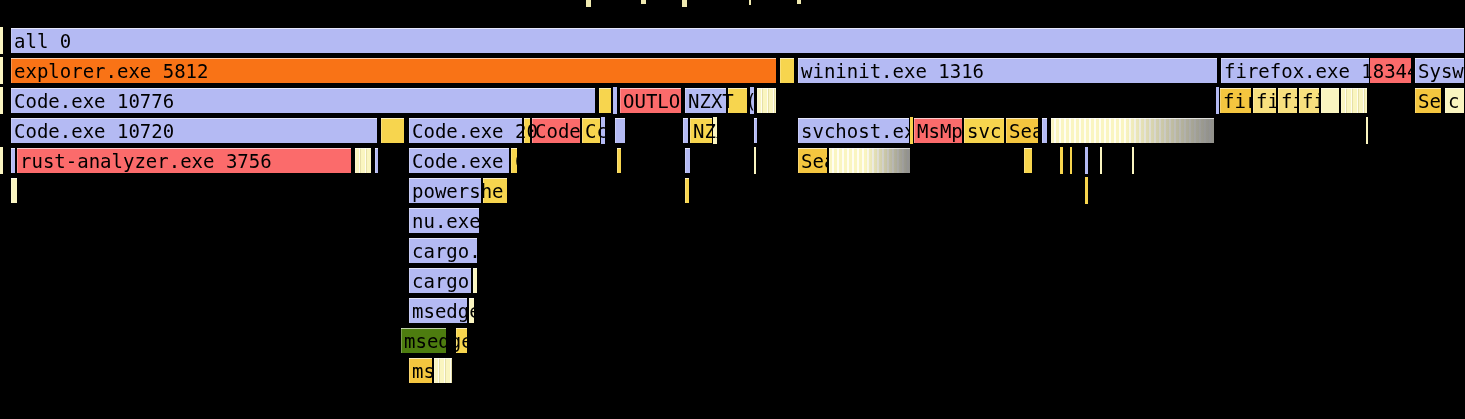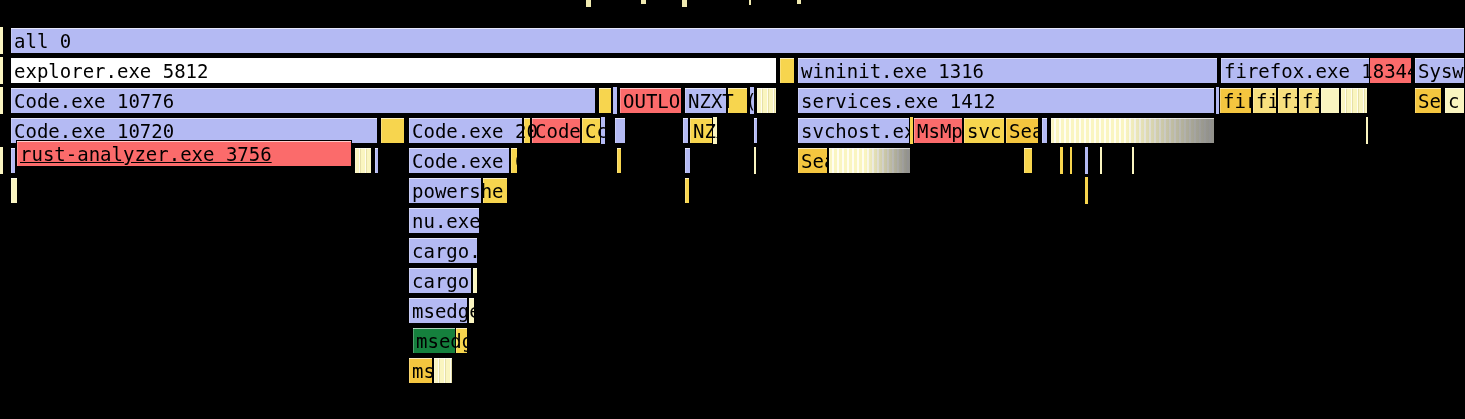--- a/index.html
+++ b/index.html
@@ -26,21 +26,21 @@
     <div class="tfrag" style="left: 586px; width: 5px; height: 7px; background: rgb(239, 233, 176);"></div>
     <div class="tfrag" style="left: 641px; width: 5px; height: 4px; background: rgb(239, 233, 176);"></div>
     <div class="tfrag" style="left: 682px; width: 5px; height: 7px; background: rgb(239, 233, 176);"></div>
     <div class="tfrag" style="left: 749px; width: 2px; height: 5px; background: rgb(239, 233, 176);"></div>
     <div class="tfrag" style="left: 797px; width: 4px; height: 4px; background: rgb(239, 233, 176);"></div>
     <div class="frame thin" style="left: 0px; top: 27px; width: 3px; background: rgb(250, 245, 192);"></div>
     <div class="frame" style="left: 10px; top: 27px; width: 1455px; background: rgb(180, 186, 243);">
       <span class="lbl">all 0</span>
     </div>
     <div class="frame thin" style="left: 0px; top: 57px; width: 3px; background: rgb(250, 245, 192);"></div>
-    <div class="frame" style="left: 10px; top: 57px; width: 767px; background: #ffffff;">
+    <div class="frame" style="left: 10px; top: 57px; width: 767px; background: #f97316;">
       <span class="lbl">explorer.exe 5812</span>
     </div>
     <div class="frame" style="left: 779px; top: 57px; width: 16px; background: rgb(247, 213, 78);"></div>
     <div class="frame" style="left: 797px; top: 57px; width: 421px; background: rgb(180, 186, 243);">
       <span class="lbl">wininit.exe 1316</span>
     </div>
     <div class="frame" style="left: 1220px; top: 57px; width: 192px; background: rgb(180, 186, 243);">
       <div class="overlay" style="left: 148px; width: 43px; background: rgb(251, 107, 107);"></div>
       <span class="lbl">firefox.exe 18344</span>
     </div>
@@ -55,23 +55,20 @@
     <div class="frame thin" style="left: 613px; top: 87px; width: 4px; background: rgb(180, 186, 243);"></div>
     <div class="frame" style="left: 619px; top: 87px; width: 63px; background: rgb(251, 107, 107);">
       <span class="lbl">OUTLOOK</span>
     </div>
     <div class="frame ovis" style="left: 684px; top: 87px; width: 43px; background: rgb(180, 186, 243);">
       <span class="lbl">NZXT (</span>
     </div>
     <div class="frame" style="left: 727px; top: 87px; width: 21px; background: rgb(247, 213, 78);"></div>
     <div class="frame thin" style="left: 750px; top: 87px; width: 4px; background: rgb(180, 186, 243);"></div>
     <div class="frame p-stripes" style="left: 756px; top: 87px; width: 21px;"></div>
-    <div class="frame" style="left: 797px; top: 87px; width: 418px; background: rgb(180, 186, 243);">
-      <span class="lbl">services.exe 1412</span>
-    </div>
     <div class="frame thin" style="left: 1216px; top: 87px; width: 3px; background: rgb(180, 186, 243);"></div>
     <div class="frame" style="left: 1219px; top: 87px; width: 33px; background: rgb(244, 198, 63);">
       <span class="lbl">fir</span>
     </div>
     <div class="frame" style="left: 1252px; top: 87px; width: 25px; background: rgb(248, 224, 126);">
       <span class="lbl">fi</span>
     </div>
     <div class="frame" style="left: 1277px; top: 87px; width: 21px; background: rgb(248, 224, 126);">
       <span class="lbl">fi</span>
     </div>
@@ -119,21 +116,21 @@
       <span class="lbl">svc</span>
     </div>
     <div class="frame" style="left: 1005px; top: 117px; width: 34px; background: rgb(244, 198, 63);">
       <span class="lbl">Sea</span>
     </div>
     <div class="frame" style="left: 1041px; top: 117px; width: 7px; background: rgb(180, 186, 243);"></div>
     <div class="frame p-grayfade" style="left: 1050px; top: 117px; width: 165px;"></div>
     <div class="frame thin" style="left: 1366px; top: 117px; width: 2px; background: rgb(250, 245, 192);"></div>
     <div class="frame thin" style="left: 0px; top: 147px; width: 3px; background: rgb(250, 245, 192);"></div>
     <div class="frame" style="left: 10px; top: 147px; width: 6px; background: rgb(180, 186, 243);"></div>
-    <div class="frame" style="left: 16px; top: 140px; width: 336px; background: rgb(251, 107, 107); text-decoration: underline;">
+    <div class="frame" style="left: 16px; top: 147px; width: 336px; background: rgb(251, 107, 107);">
       <span class="lbl">rust-analyzer.exe 3756</span>
     </div>
     <div class="frame p-stripes" style="left: 354px; top: 147px; width: 18px;"></div>
     <div class="frame" style="left: 374px; top: 147px; width: 5px; background: rgb(180, 186, 243);"></div>
     <div class="frame ovis" style="left: 408px; top: 147px; width: 102px; background: rgb(180, 186, 243);">
       <span class="lbl">Code.exe 6</span>
     </div>
     <div class="frame" style="left: 510px; top: 147px; width: 8px; background: rgb(247, 213, 78);"></div>
     <div class="frame" style="left: 616px; top: 147px; width: 6px; background: rgb(247, 213, 78);"></div>
     <div class="frame" style="left: 684px; top: 147px; width: 7px; background: rgb(180, 186, 243);"></div>
@@ -162,21 +159,21 @@
       <span class="lbl">cargo.e</span>
     </div>
     <div class="frame" style="left: 408px; top: 267px; width: 64px; background: rgb(180, 186, 243);">
       <span class="lbl">cargo.</span>
     </div>
     <div class="frame" style="left: 472px; top: 267px; width: 6px; background: rgb(250, 245, 192);"></div>
     <div class="frame ovis" style="left: 408px; top: 297px; width: 60px; background: rgb(180, 186, 243);">
       <span class="lbl">msedge.</span>
     </div>
     <div class="frame" style="left: 468px; top: 297px; width: 7px; background: rgb(250, 245, 192);"></div>
-    <div class="frame ovis" style="left: 412px; top: 327px; width: 47px; background: #15803d;">
+    <div class="frame ovis" style="left: 400px; top: 327px; width: 47px; background: #4d7c0f;">
       <span class="lbl">msedge</span>
     </div>
     <div class="frame" style="left: 455px; top: 327px; width: 13px; background: rgb(247, 213, 78);"></div>
     <div class="frame" style="left: 408px; top: 357px; width: 25px; background: rgb(244, 198, 63);">
       <span class="lbl">ms</span>
     </div>
     <div class="frame p-stripes" style="left: 433px; top: 357px; width: 20px;"></div>
   </div>
 
 </body></html>

